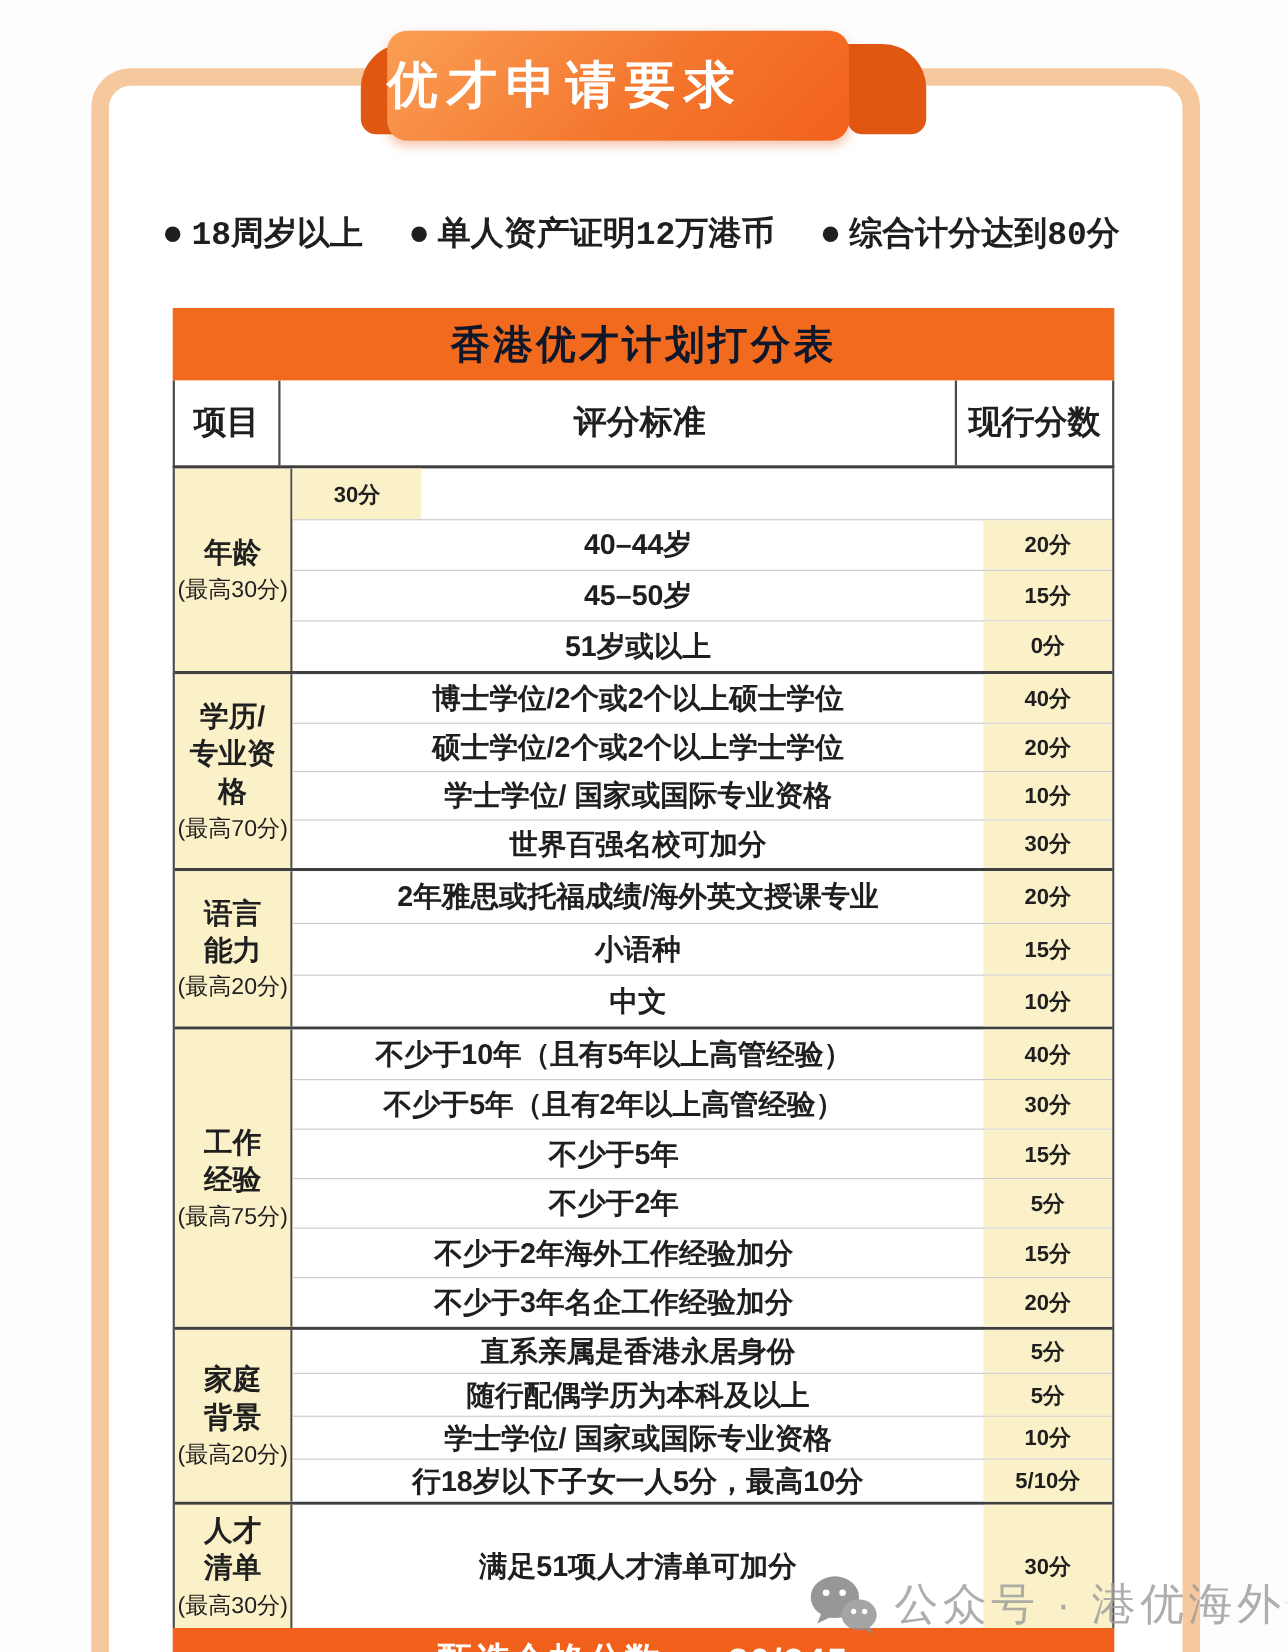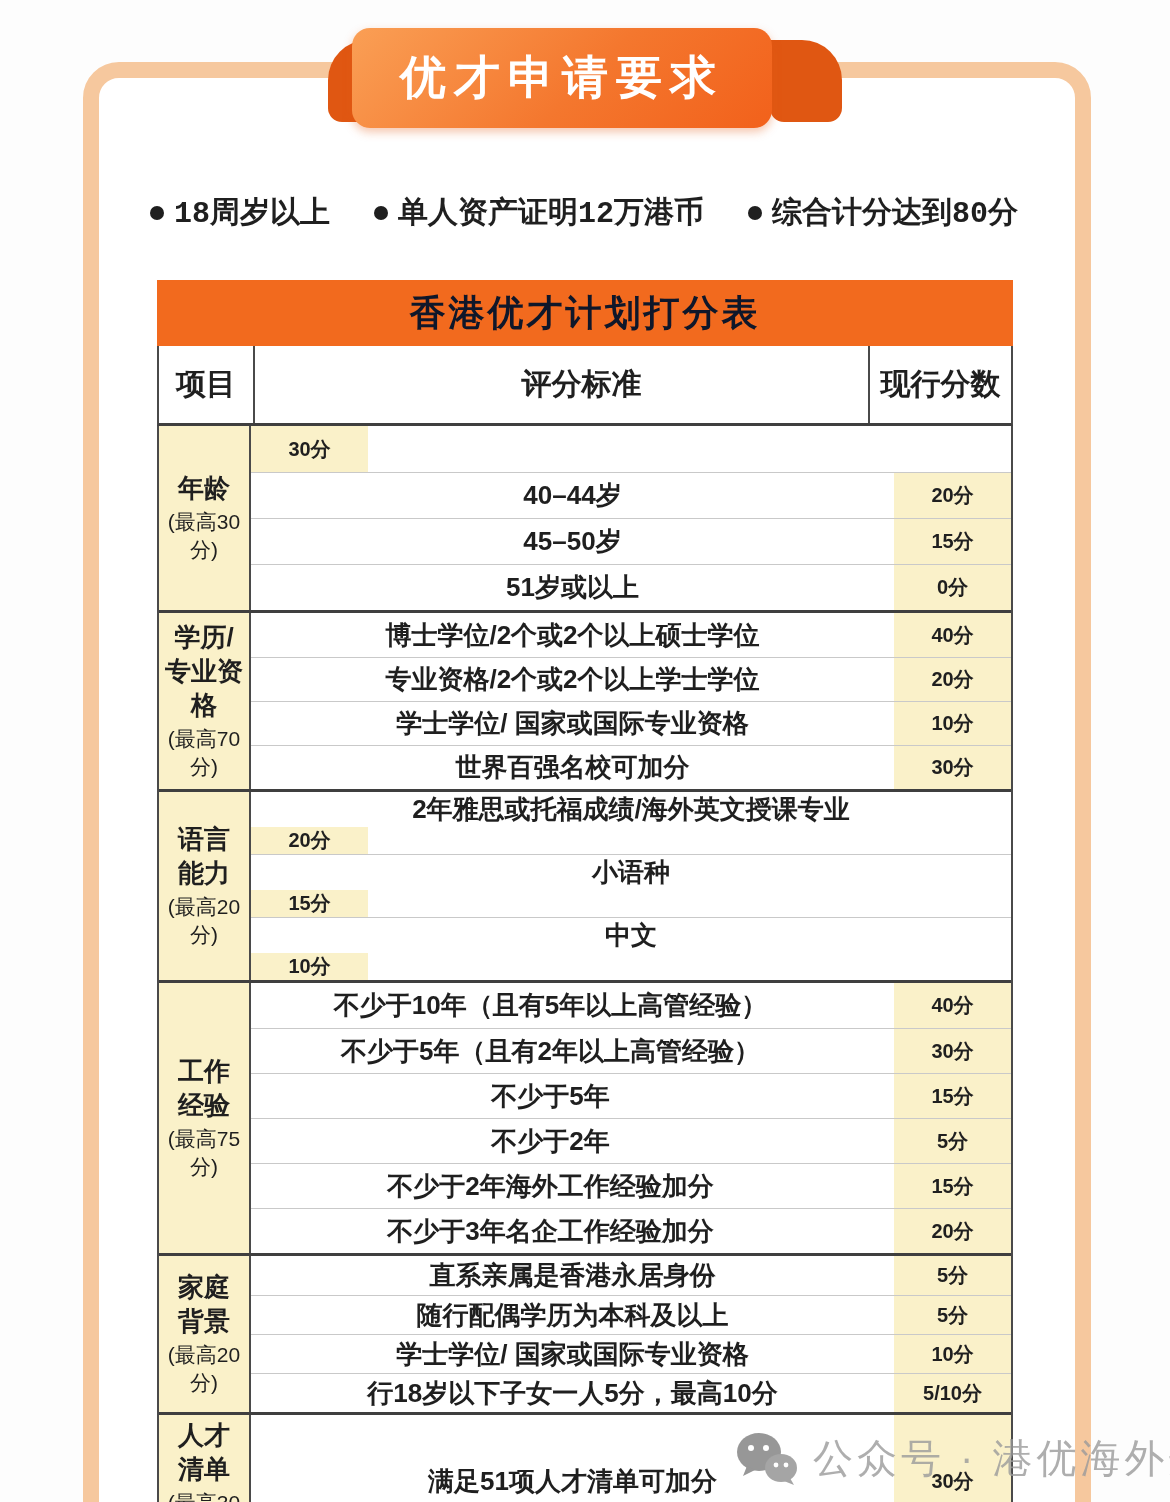--- a/index.html
+++ b/index.html
@@ -11,21 +11,21 @@
   
   .frame { position:absolute; left:83px; top:62px; width:1008px; height:1600px;
            border:16px solid #f6c89e; border-radius:36px; background:#ffffff; }
 
   
   .ribbon-tab { position:absolute; top:40px; width:72px; height:82px; background:#e05712; }
   .ribbon-tab.left  { left:328px; border-radius:40px 0 14px 14px; }
   .ribbon-tab.right { left:770px; border-radius:0 40px 14px 14px; }
   .badge { position:absolute; left:352px; top:28px; width:420px; height:100px;
            background:linear-gradient(135deg,#fa9f55 0%,#f4772e 55%,#f2611b 100%);
-           border-radius:18px; display:flex; align-items:center; justify-content:center;
+           border-radius:18px; display:flex; align-items:center; justify-content:flex-start;
            box-shadow:0 4px 10px rgba(226,90,20,.35); z-index:3; }
   .badge span { color:#fff; font-size:46px; font-weight:bold; letter-spacing:8px; }
 
   
   .bullets { position:absolute; left:150px; top:192px; width:868px;
              display:flex; justify-content:space-between; align-items:center; }
   .bullet { display:flex; align-items:center; gap:10px; font-size:30px; font-weight:bold;font-family:Liberation Mono, monospace; }
   .dot { width:14px; height:14px; border-radius:50%; background:#1f1f1f; flex:0 0 auto; }
 
   
@@ -36,34 +36,34 @@
   .table-header { display:flex; background:#fff; border-left:2px solid #4a4a4a;
                   border-right:2px solid #4a4a4a; border-bottom:3px solid #3f3f3f; height:80px; }
   .th { display:flex; align-items:center; justify-content:center; font-size:30px; font-weight:bold; }
   .th-cat { width:96px; border-right:2px solid #4a4a4a; }
   .th-criteria { flex:1;padding-left:40px; }
   .th-score { width:143px; border-left:2px solid #4a4a4a; }
 
   .table-body { border-left:2px solid #4a4a4a; border-right:2px solid #4a4a4a; }
   .group { display:flex; }
   .group + .group { border-top:3px solid #3f3f3f; }
-  .cat-cell { width:92px; background:#faf1c9; border-right:2px solid #4a4a4a;
+  .cat-cell { width:107px; background:#faf1c9; border-right:2px solid #4a4a4a;
               display:flex; flex-direction:column; align-items:center; justify-content:center;
               text-align:center; padding:4px 2px; }
   .cat-name { font-size:26px; font-weight:bold; white-space:pre-line; line-height:1.3; }
   .cat-max  { font-size:21px; font-weight:normal; margin-top:2px; }
   .rows { flex:1; display:flex; flex-direction:column; }
   .row { display:flex; flex:1; min-height:46px; background:#fff; }
   .row + .row { border-top:1px solid #c9c9c9; }
   .criteria { flex:1; display:flex; align-items:center; justify-content:center;
               font-size:26px; font-weight:600; text-align:center; padding:0 8px; }
   .score { width:117px; background:#faf1c9; display:flex; align-items:center;
            justify-content:center; font-size:20px; font-weight:600; }
   .group:nth-child(2) .row { min-height:44px; }
-  .group:nth-child(3) .row { min-height:47px;flex-direction:column; }
+  .group:nth-child(3) .row { min-height:47px; }
   .group:nth-child(4) .row { min-height:45px;gap:44px; }
   .group:nth-child(5) .row { min-height:39px; }
   .group:nth-child(6) .row { min-height:112px; }
 
   .table-footer { height:60px; background:#f2611b; display:flex; align-items:center;
                   justify-content:center; gap:60px; }
   .table-footer span { color:#fff; font-size:32px; font-weight:bold; letter-spacing:2px; }
 
   
   .watermark { position:absolute; left:735px; top:1430px; display:flex; align-items:center;
@@ -136,21 +136,21 @@
             <div class="cat-name">学历/
 专业资格</div>
             <div class="cat-max">(最高70分)</div>
           </div>
           <div class="rows">
             <div class="row">
               <div class="criteria">博士学位/2个或2个以上硕士学位</div>
               <div class="score">40分</div>
             </div>
             <div class="row">
-              <div class="criteria">专业资格/2个或2个以上学士学位</div>
+              <div class="criteria">硕士学位/2个或2个以上学士学位</div>
               <div class="score">20分</div>
             </div>
             <div class="row">
               <div class="criteria">学士学位/ 国家或国际专业资格</div>
               <div class="score">10分</div>
             </div>
             <div class="row">
               <div class="criteria">世界百强名校可加分</div>
               <div class="score">30分</div>
             </div>

